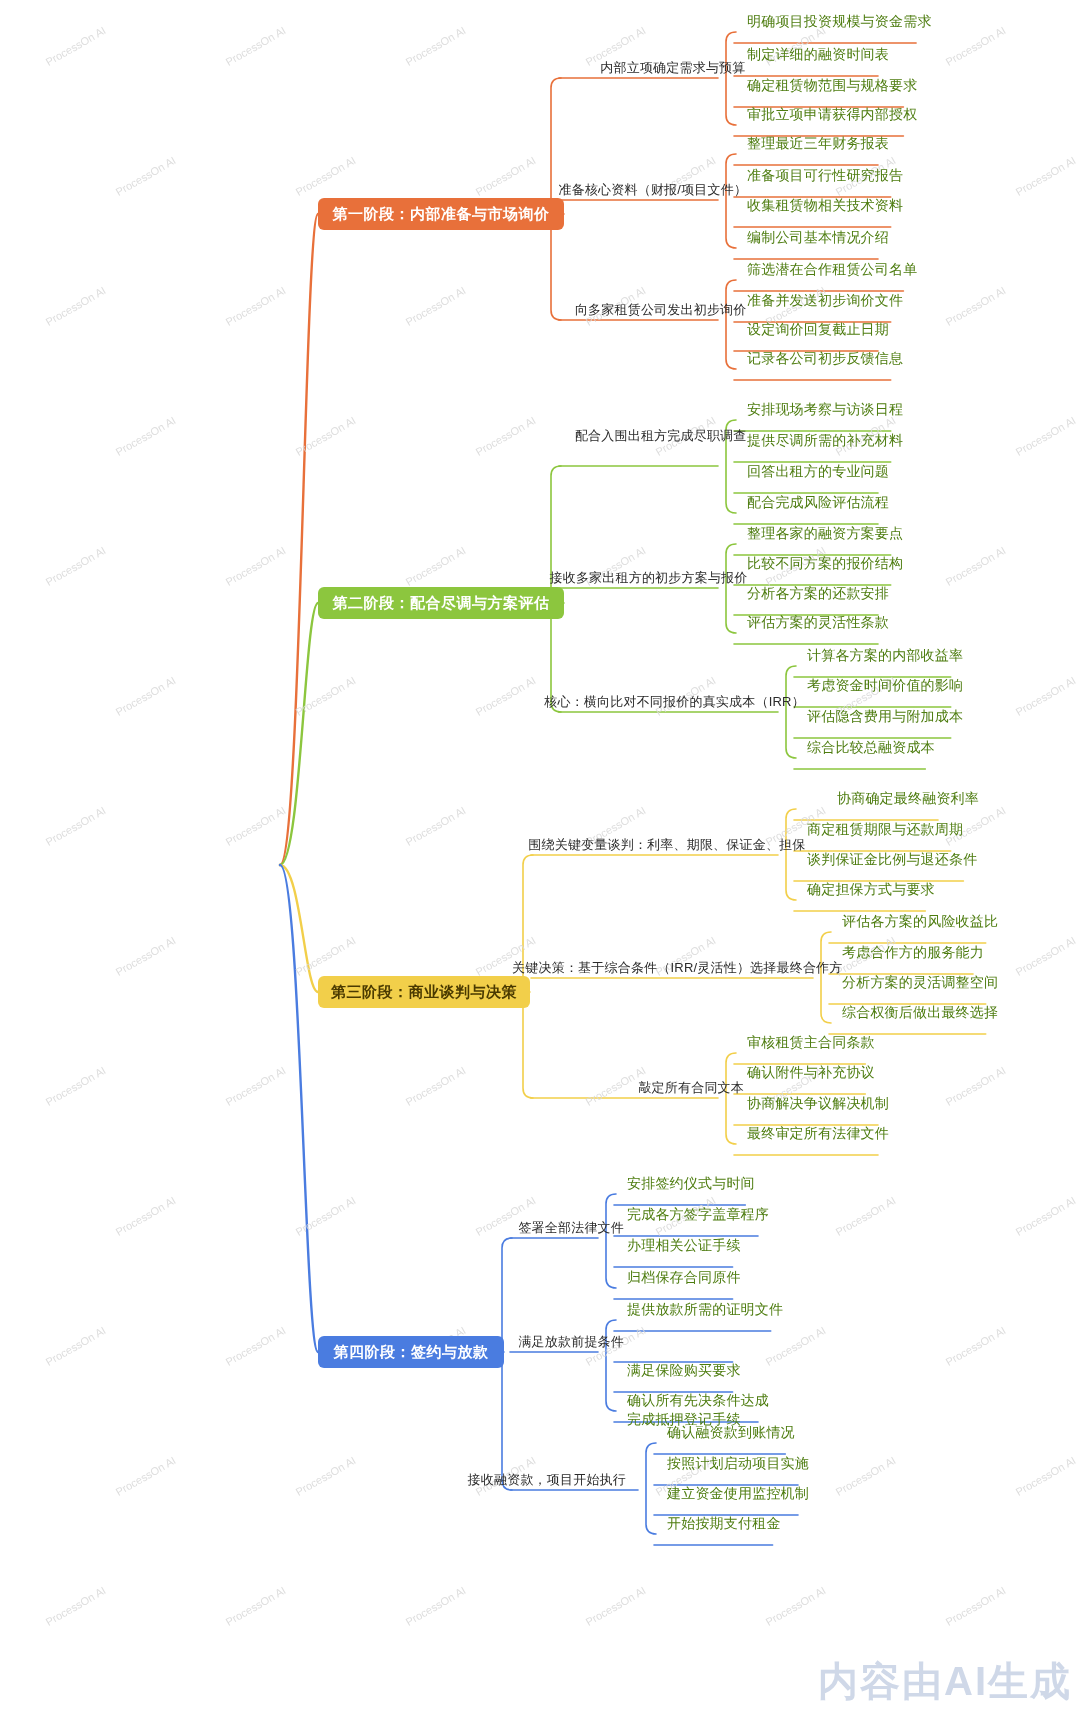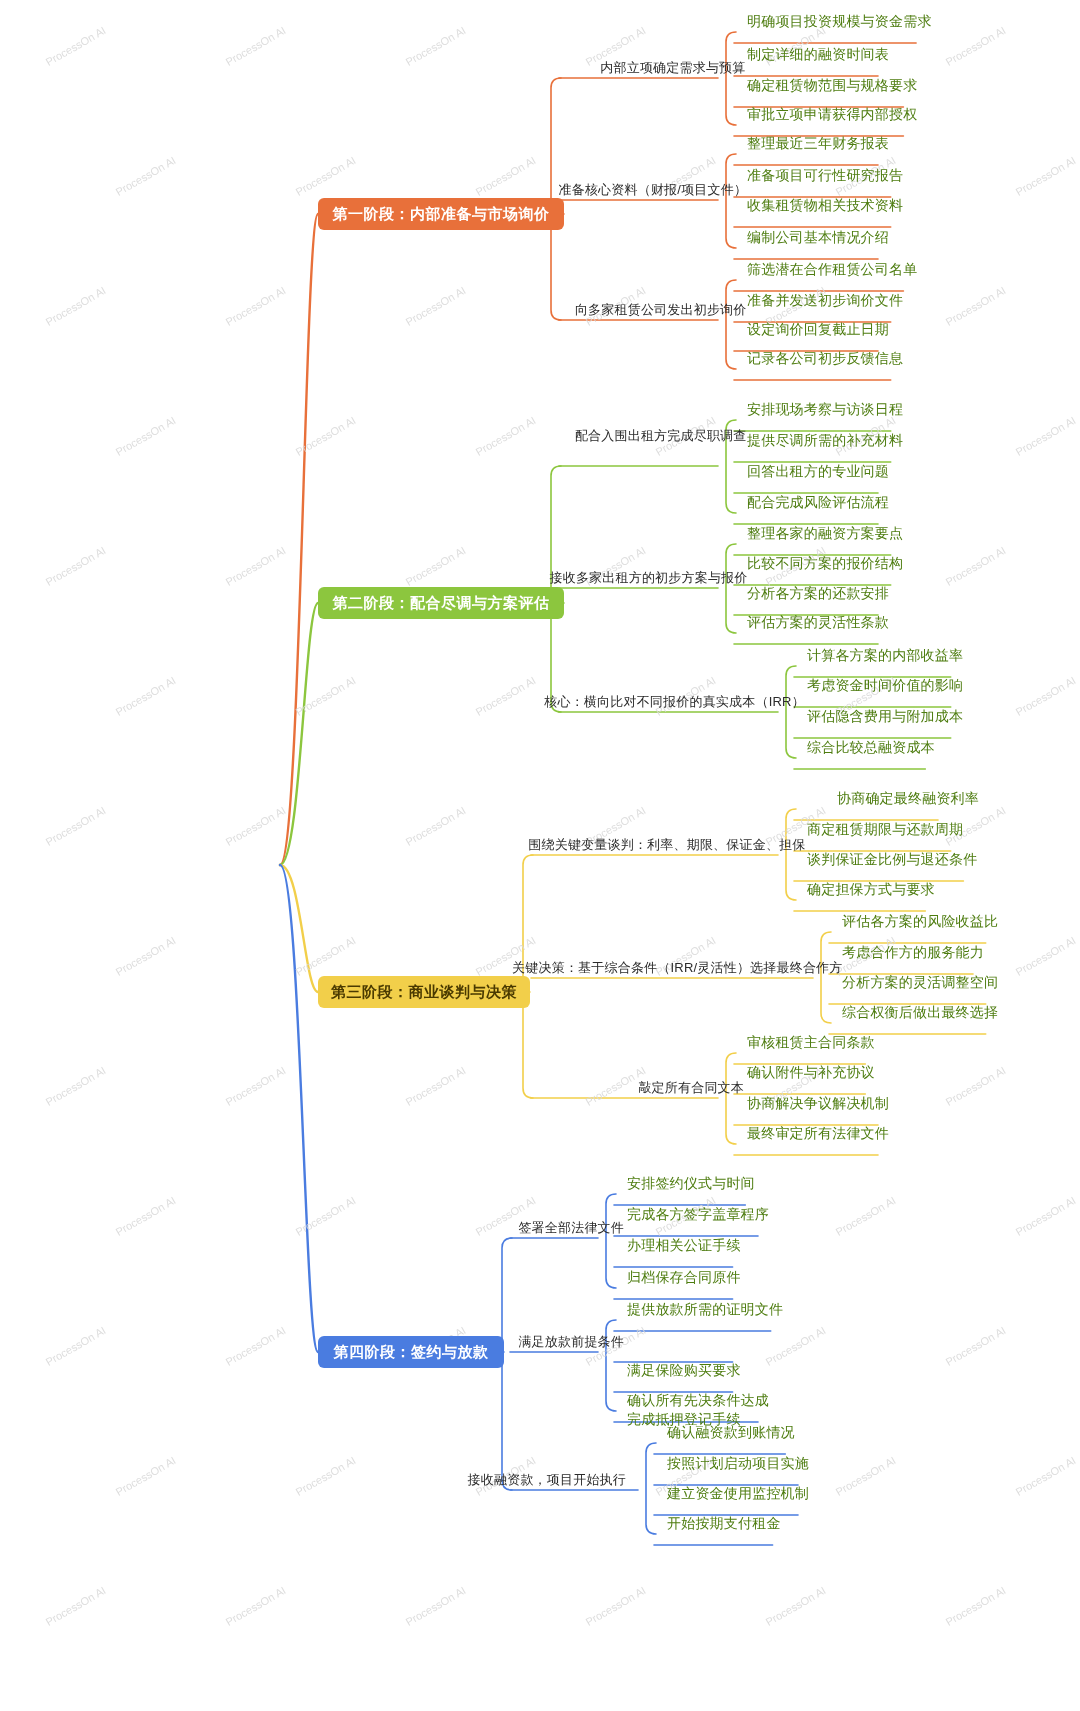--- a/index.html
+++ b/index.html
@@ -319,13 +319,14 @@
       <div class="wm" style="left: 831.538px; top: 1470px;">ProcessOn AI</div>
       <div class="wm" style="left: 1011.54px; top: 1470px;">ProcessOn AI</div>
       <div class="wm" style="left: 41.5385px; top: 1600px;">ProcessOn AI</div>
       <div class="wm" style="left: 221.538px; top: 1600px;">ProcessOn AI</div>
       <div class="wm" style="left: 401.538px; top: 1600px;">ProcessOn AI</div>
       <div class="wm" style="left: 581.538px; top: 1600px;">ProcessOn AI</div>
       <div class="wm" style="left: 761.538px; top: 1600px;">ProcessOn AI</div>
       <div class="wm" style="left: 941.538px; top: 1600px;">ProcessOn AI</div>
     </div>
 
+  <div class="brand-wm">内容由AI生成</div>
 </div>
 
 </body></html>

